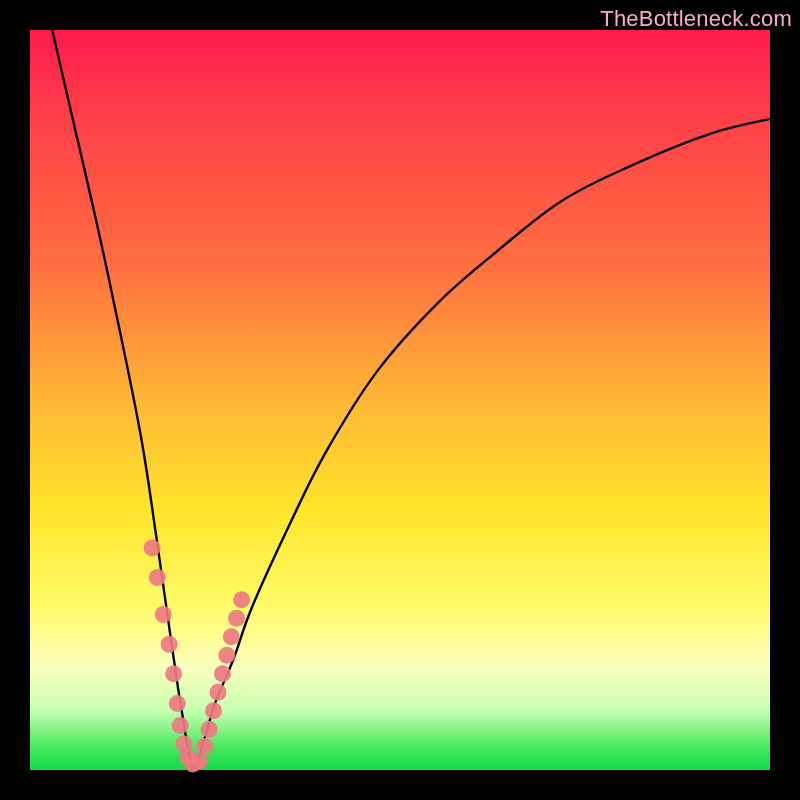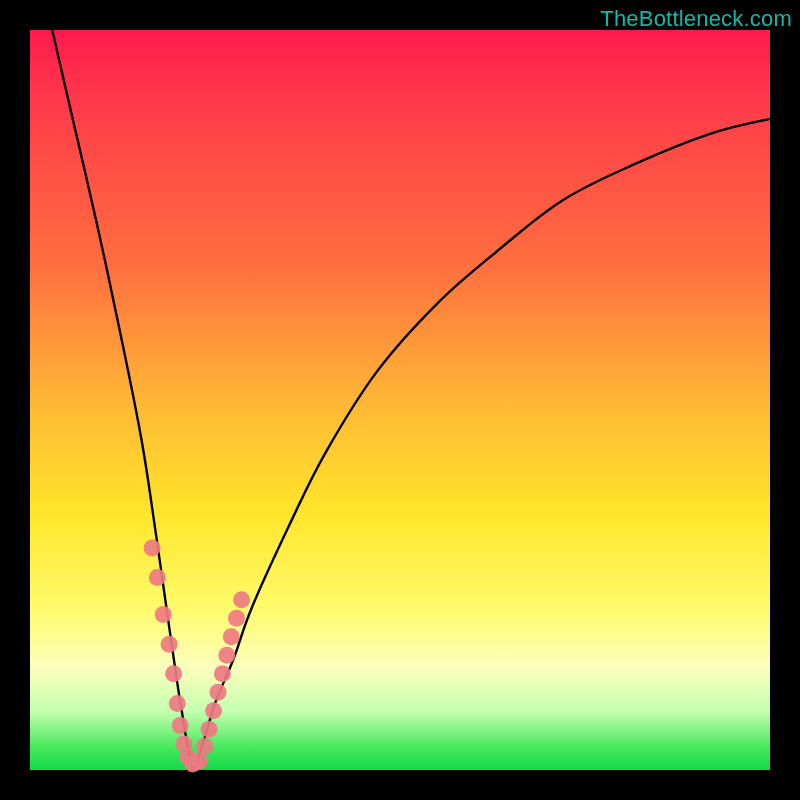--- a/index.html
+++ b/index.html
@@ -35,21 +35,21 @@
       #fbffbc 86%,
       #c6ffb0 92%,
       #46e85d 97%,
       #14d94a 100%
     );
   }
   .watermark {
     position: absolute;
     top: 6px;
     right: 8px;
-    color: #14b8a6;
+    color: #f9a8d4;
     font-size: 22px;
     letter-spacing: 0.2px;
     user-select: none;
   }
   svg.curves {
     position: absolute;
     left: 0;
     top: 0;
     width: 740px;
     height: 740px;

